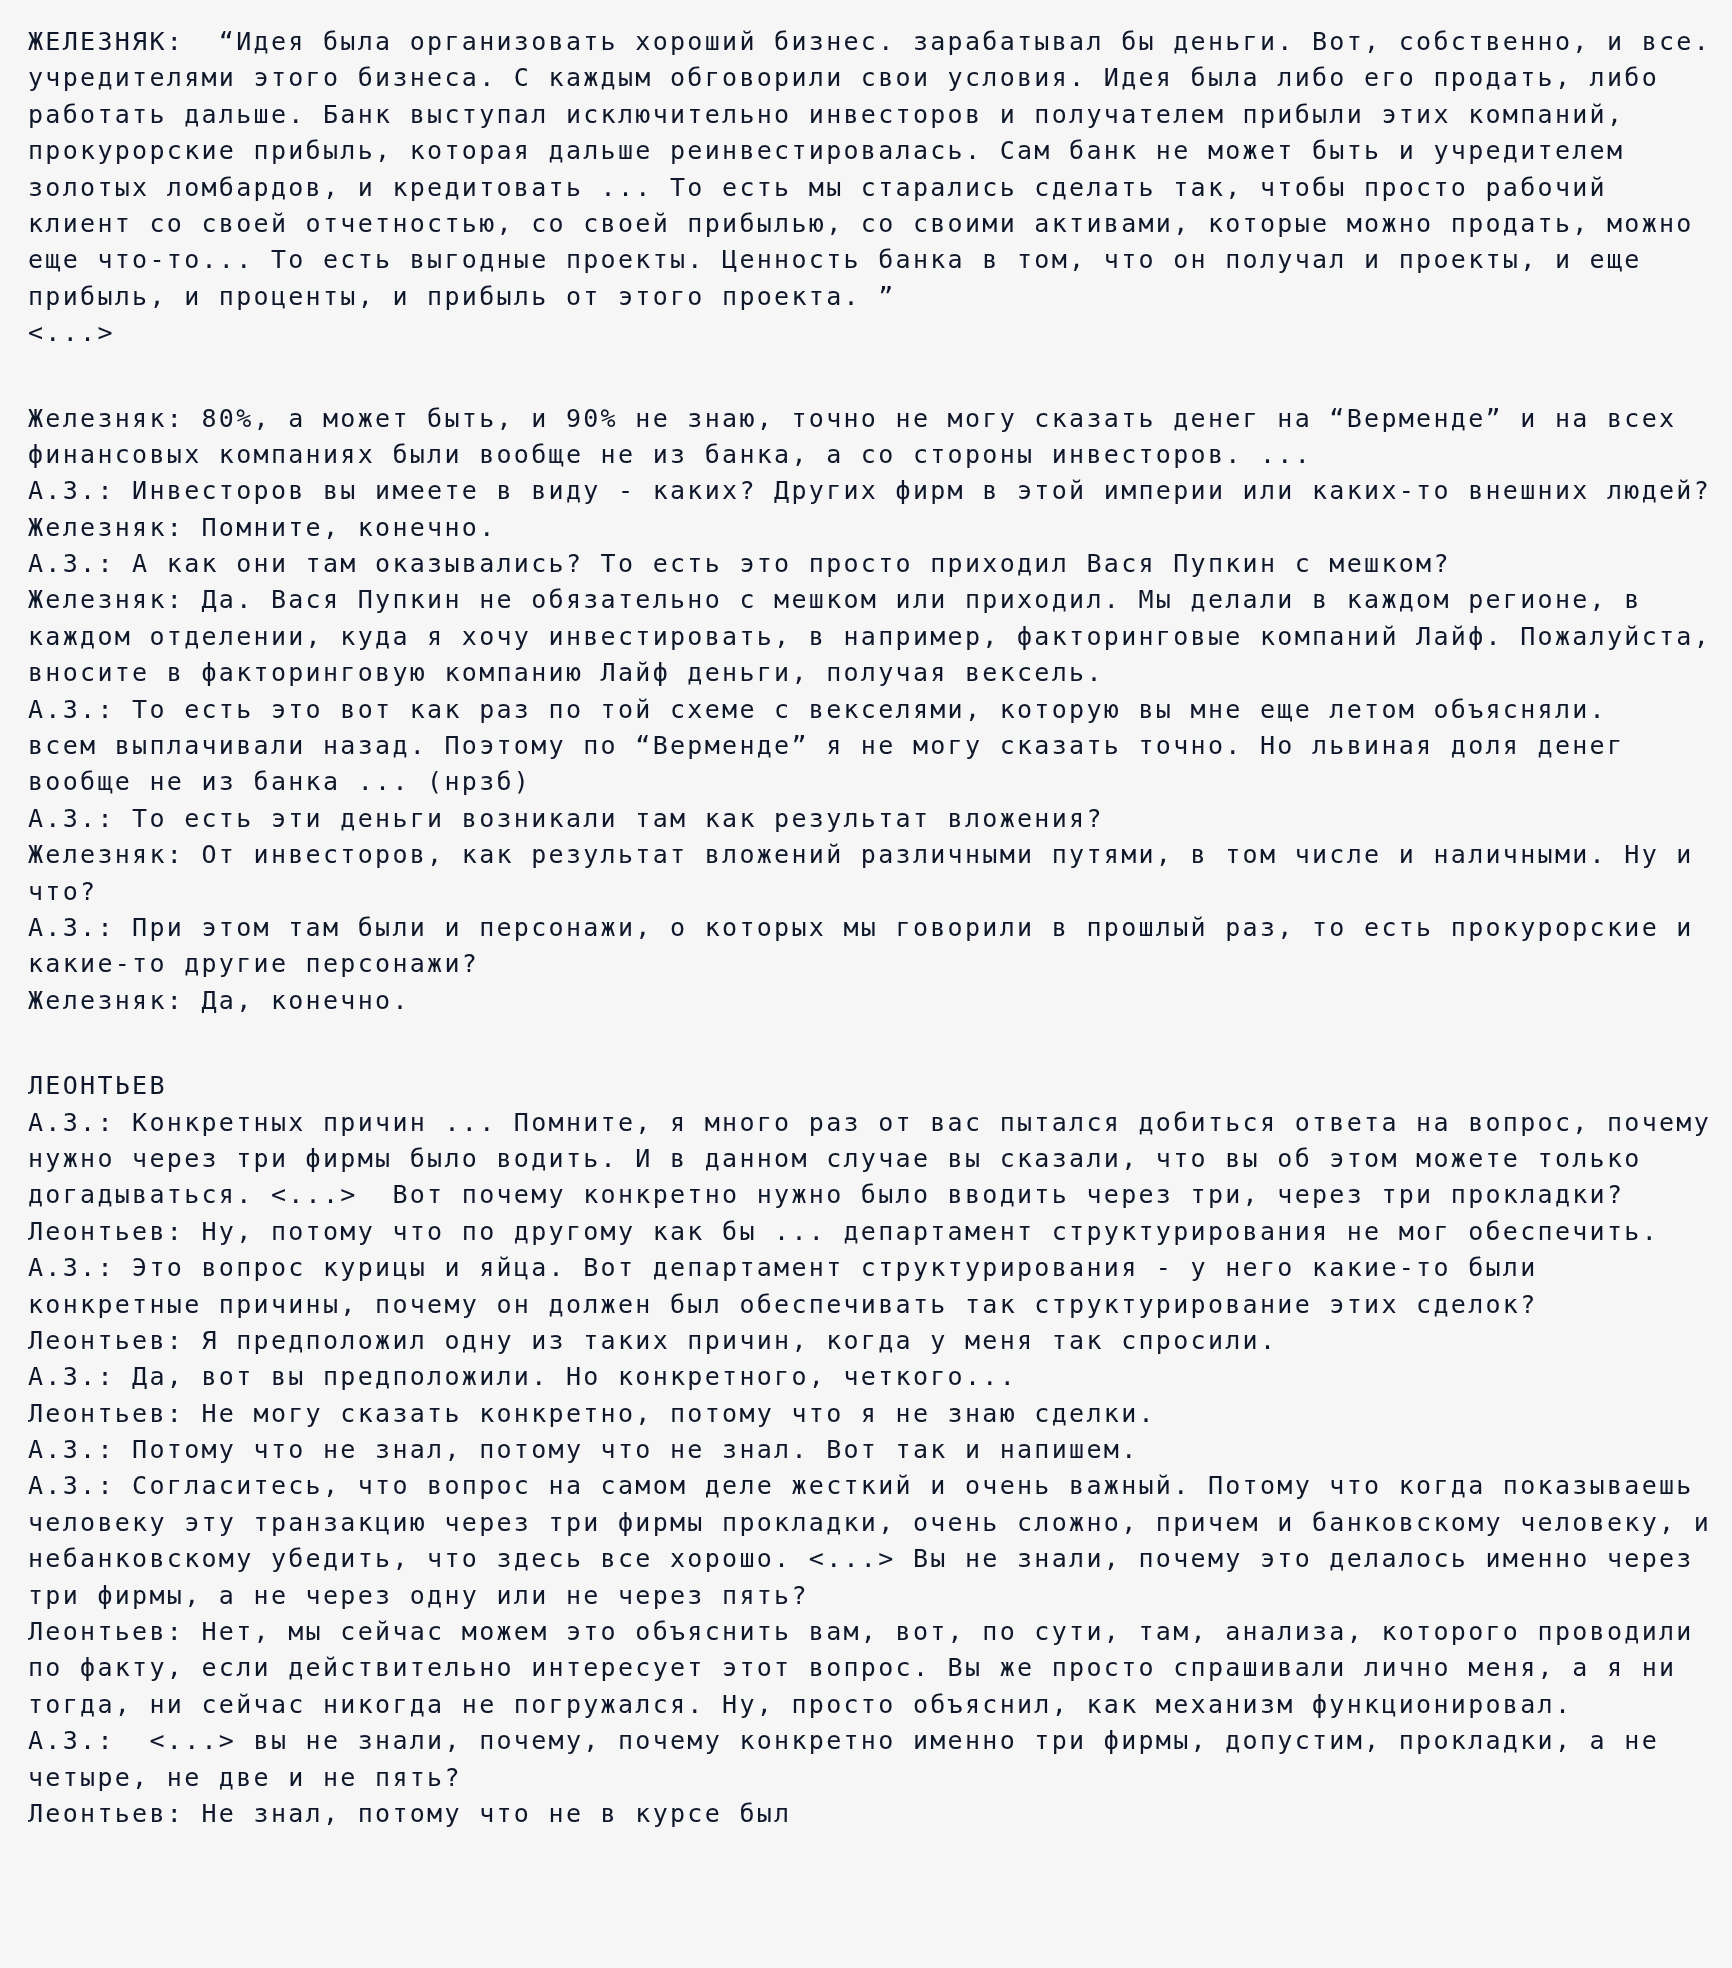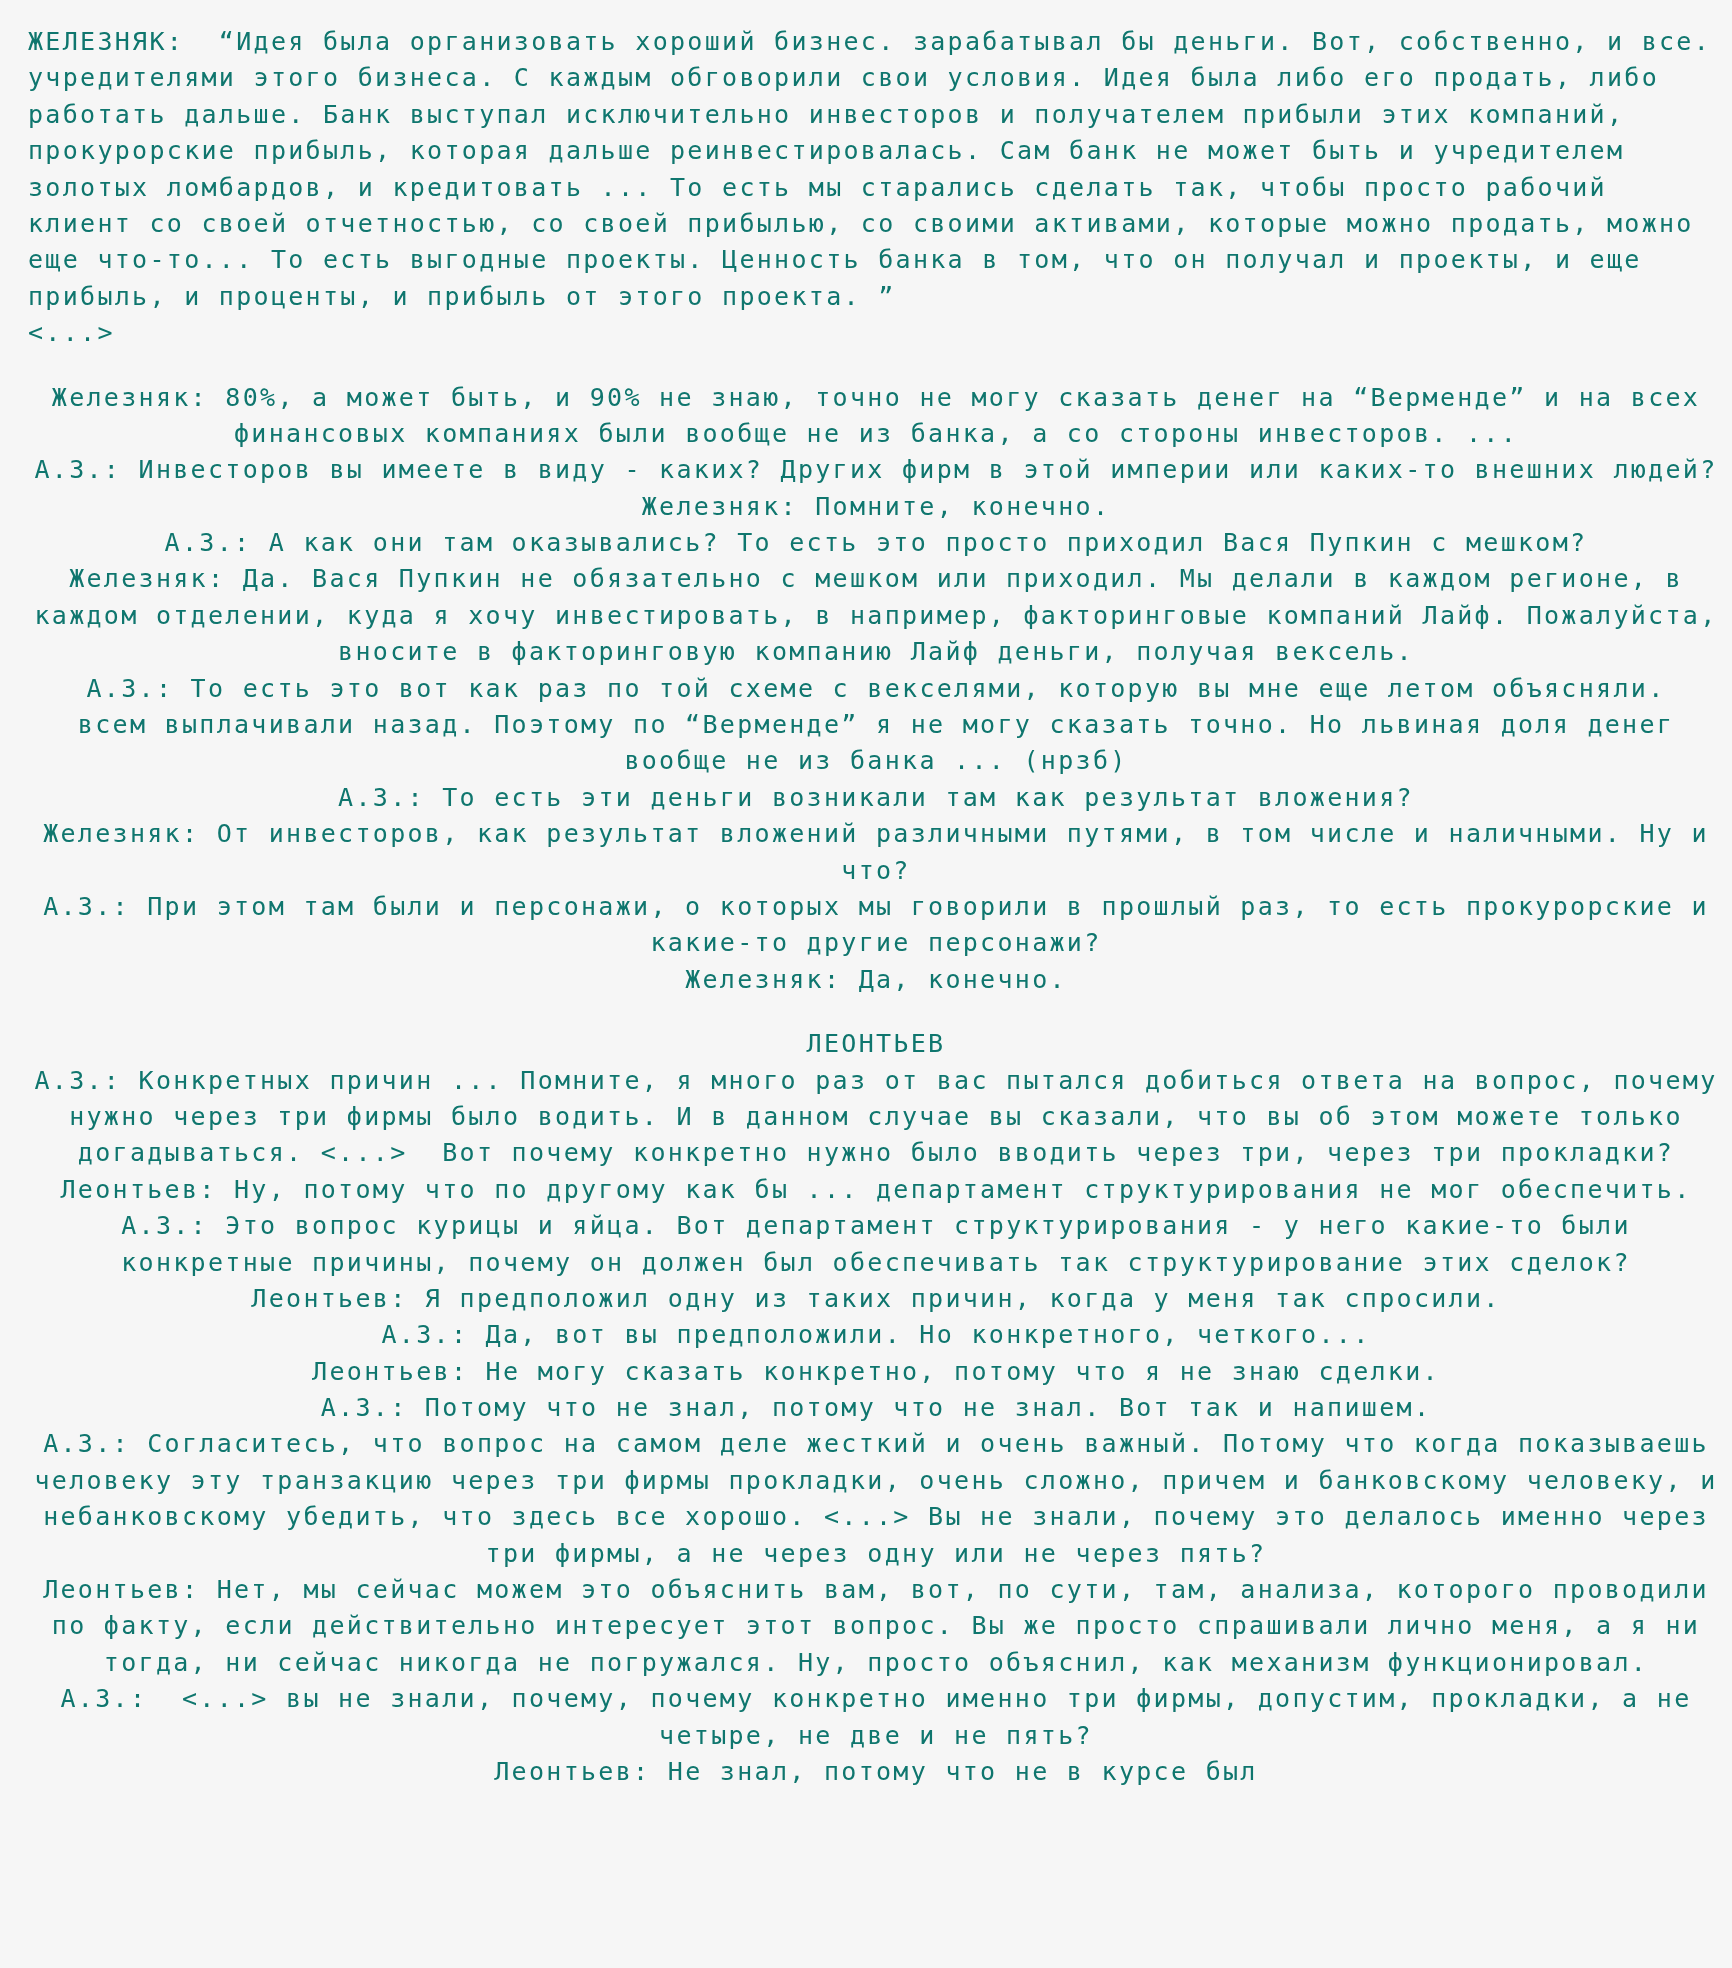--- a/index.html
+++ b/index.html
@@ -17,33 +17,32 @@
     width: 1732px;
     padding: 24px 8px 0 28px;
     font-family: "DejaVu Sans Mono", "Liberation Mono", monospace;
     font-size: 25px;
     line-height: 36.4px;
     letter-spacing: 2.3px;
     color: #0b0b0b;
     font-weight: 500;
   }
   .transcript-section + .transcript-section {
-    margin-top: 28px; 
-    text-align: center;
+    margin-top: 49px; 
   }
   .line {
     white-space: pre;
     height: 36.4px;
   }
 </style>
 </head>
 <body style="background: rgb(246, 246, 246);">
 
 <main>
-  <div id="transcript-root" style="color: #0f766e;">
+  <div id="transcript-root" style="color: #0f172a;">
       <section class="transcript-section">
         <div class="line">ЖЕЛЕЗНЯК:  “Идея была организовать хороший бизнес. зарабатывал бы деньги. Вот, собственно, и все.</div>
         <div class="line">учредителями этого бизнеса. С каждым обговорили свои условия. Идея была либо его продать, либо</div>
         <div class="line">работать дальше. Банк выступал исключительно инвесторов и получателем прибыли этих компаний,</div>
         <div class="line">прокурорские прибыль, которая дальше реинвестировалась. Сам банк не может быть и учредителем</div>
         <div class="line">золотых ломбардов, и кредитовать ... То есть мы старались сделать так, чтобы просто рабочий</div>
         <div class="line">клиент со своей отчетностью, со своей прибылью, со своими активами, которые можно продать, можно</div>
         <div class="line">еще что-то... То есть выгодные проекты. Ценность банка в том, что он получал и проекты, и еще</div>
         <div class="line">прибыль, и проценты, и прибыль от этого проекта. ”</div>
         <div class="line">&lt;...&gt;</div>

